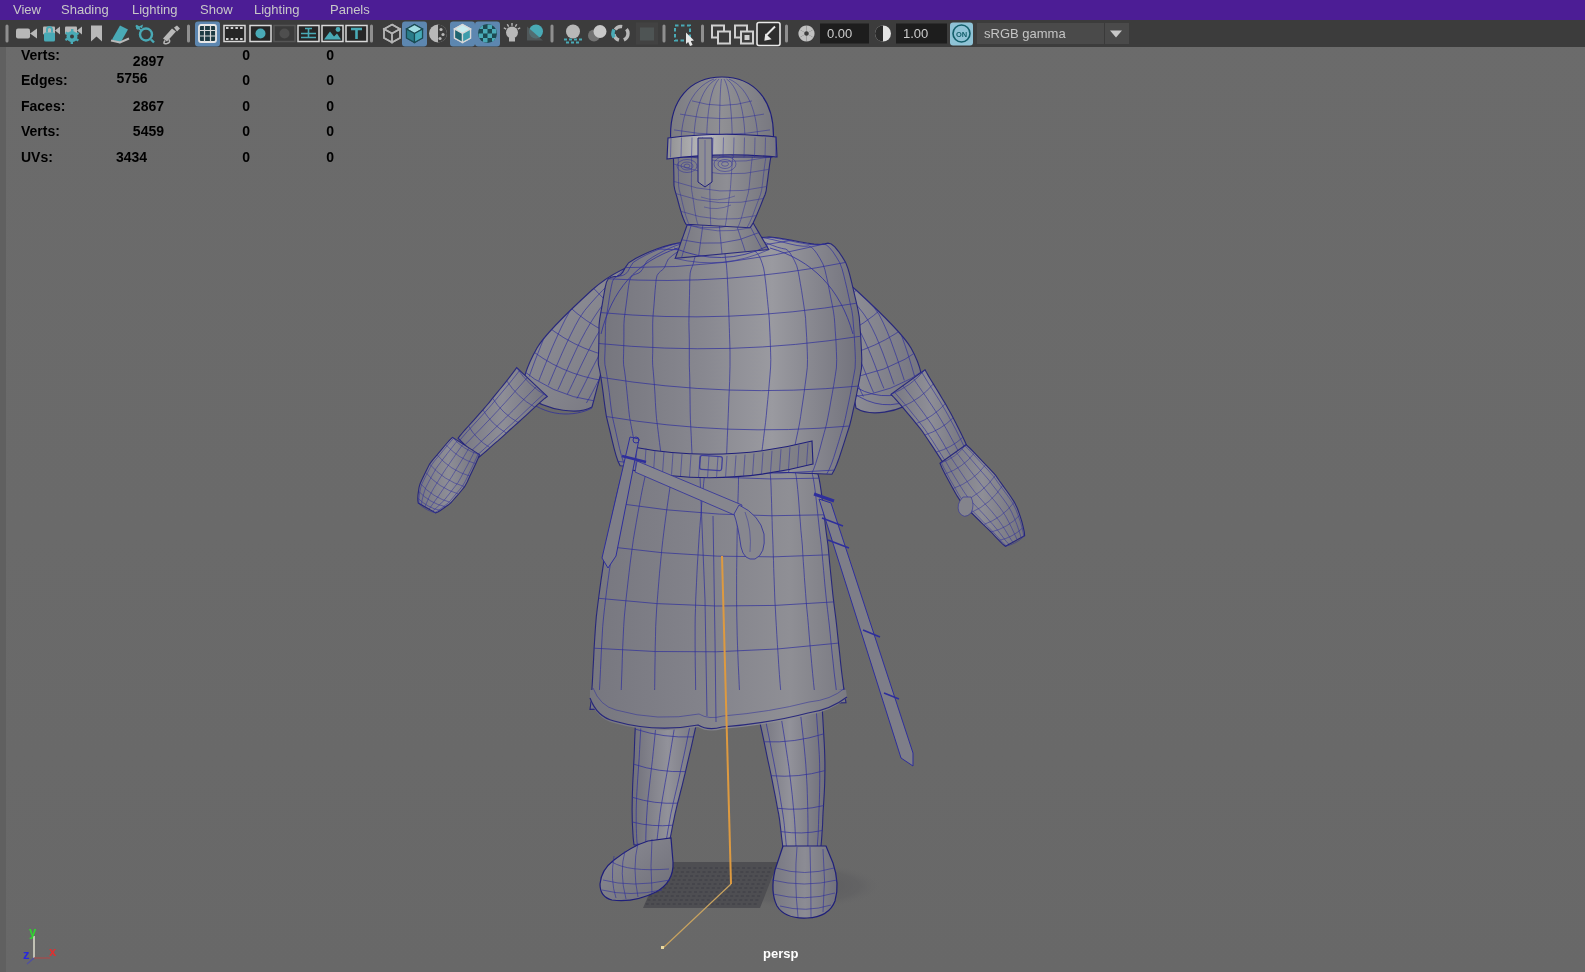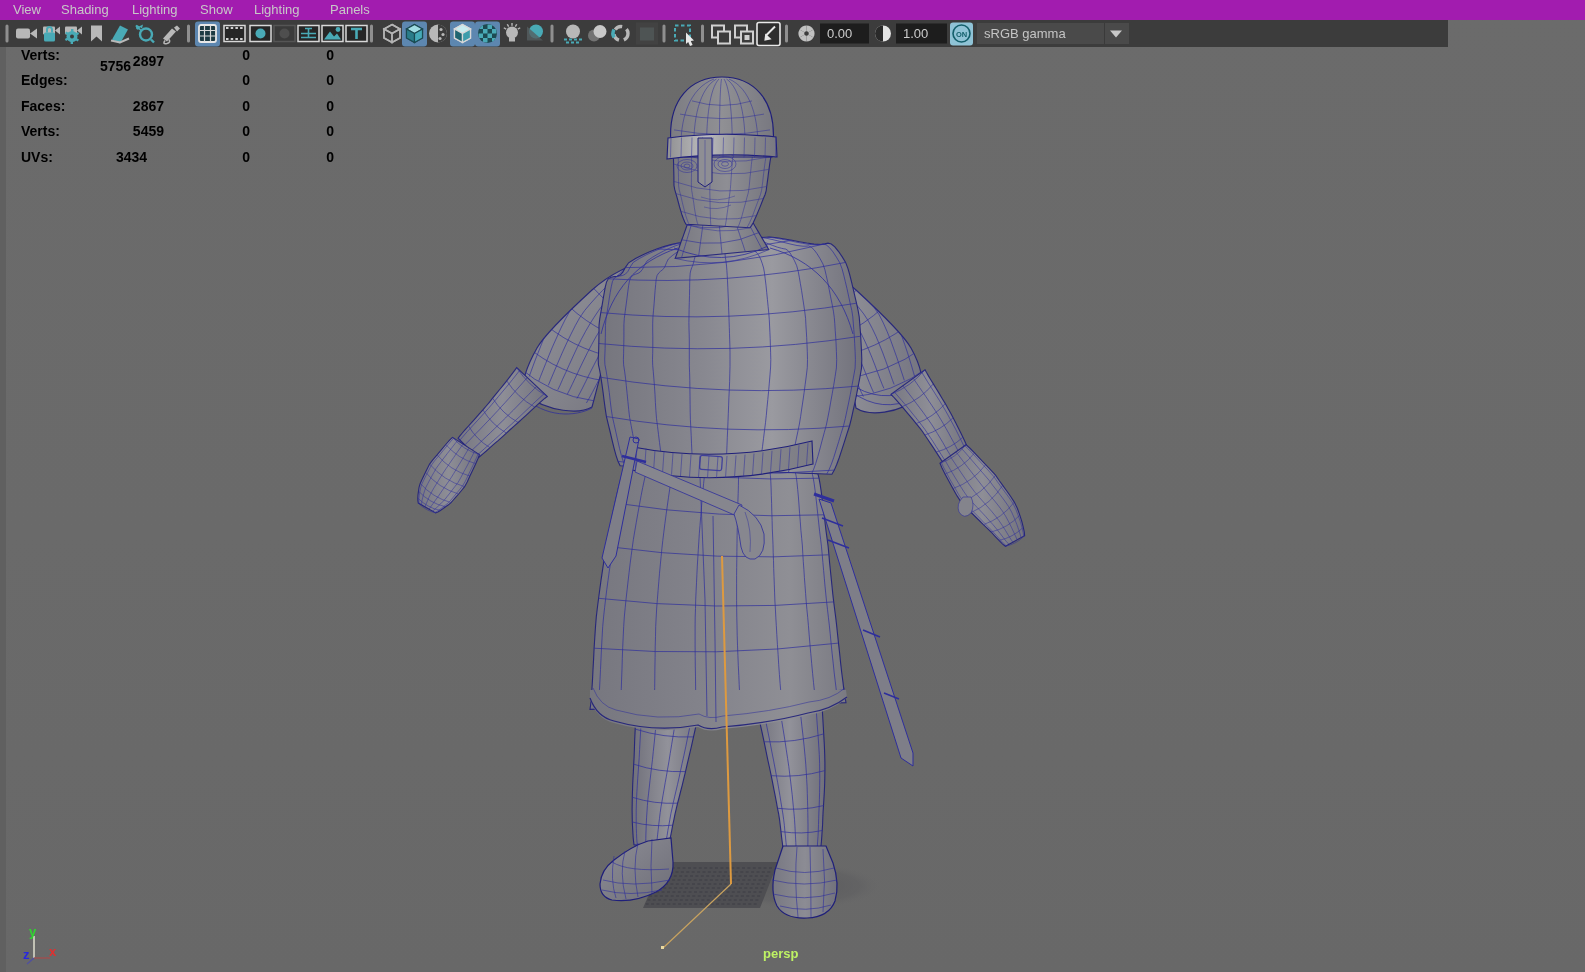--- a/index.html
+++ b/index.html
@@ -1,20 +1,20 @@
 <!DOCTYPE html>
 <html><head>
 <meta charset="utf-8">
 <style>
   html,body{margin:0;padding:0;width:1585px;height:972px;overflow:hidden;background:#6a6a6a;font-family:"Liberation Sans",sans-serif;}
-  #menubar{position:absolute;left:0;top:0;width:1585px;height:20px;background:#a21caf;z-index:10;}
+  #menubar{position:absolute;left:0;top:0;width:1585px;height:20px;background:#4c1d95;z-index:10;}
   #menubar .m{position:absolute;top:2px;font-size:13px;color:#c8c8c8;}
-  #toolbar{position:absolute;left:0;top:20px;width:1448px;height:27px;background:#3c3c3c;z-index:10;}
+  #toolbar{position:absolute;left:0;top:20px;width:1585px;height:27px;background:#3c3c3c;z-index:10;}
   .hud{position:absolute;color:#000000;font-size:14px;font-weight:bold;z-index:5;letter-spacing:0px;}
-  #persp{position:absolute;left:763px;top:946px;color:#bef264;font-size:13px;font-weight:bold;z-index:5;}
+  #persp{position:absolute;left:763px;top:946px;color:#ffffff;font-size:13px;font-weight:bold;z-index:5;}
 </style>
 </head>
 <body>
 <svg id="scene" width="1585" height="972" viewBox="0 0 1585 972" style="position:absolute;left:0;top:0;z-index:1">
 
 <defs>
 <linearGradient id="gBG" x1="0" y1="0" x2="0" y2="1">
  <stop offset="0" stop-color="#6b6b6b"></stop>
         <stop offset="0.55" stop-color="#6a6a6a"></stop>
         <stop offset="1" stop-color="#686868"></stop>
@@ -339,21 +339,21 @@
 <rect x="977" y="3.0" width="152" height="21" fill="#4a4a4a"></rect>
       <text x="984" y="18.0" font-size="13" fill="#c4c4c4" font-family="Liberation Sans, sans-serif">sRGB gamma</text>
       <rect x="1104" y="3.0" width="1" height="21" fill="#3a3a3a"></rect>
       <path d="M1110,10.5 l12,0 -6,7 Z" fill="#c8c8c8"></path>
     </svg></div>
 <div class="hud" style="left:21px;top:47px">Verts:</div>
 <div class="hud" style="left:100px;top:53px;width:64px;text-align:right">2897</div>
 <div class="hud" style="left:210px;top:47px;width:40px;text-align:right">0</div>
 <div class="hud" style="left:294px;top:47px;width:40px;text-align:right">0</div>
 <div class="hud" style="left:21px;top:72px">Edges:</div>
-<div class="hud" style="left:100px;top:58px;width:64px;text-align:left">5756</div>
+<div class="hud" style="left:100px;top:70px;width:64px;text-align:center">5756</div>
 <div class="hud" style="left:210px;top:72px;width:40px;text-align:right">0</div>
 <div class="hud" style="left:294px;top:72px;width:40px;text-align:right">0</div>
 <div class="hud" style="left:21px;top:98px">Faces:</div>
 <div class="hud" style="left:100px;top:98px;width:64px;text-align:right">2867</div>
 <div class="hud" style="left:210px;top:98px;width:40px;text-align:right">0</div>
 <div class="hud" style="left:294px;top:98px;width:40px;text-align:right">0</div>
 <div class="hud" style="left:21px;top:123px">Verts:</div>
 <div class="hud" style="left:100px;top:123px;width:64px;text-align:right">5459</div>
 <div class="hud" style="left:210px;top:123px;width:40px;text-align:right">0</div>
 <div class="hud" style="left:294px;top:123px;width:40px;text-align:right">0</div>

